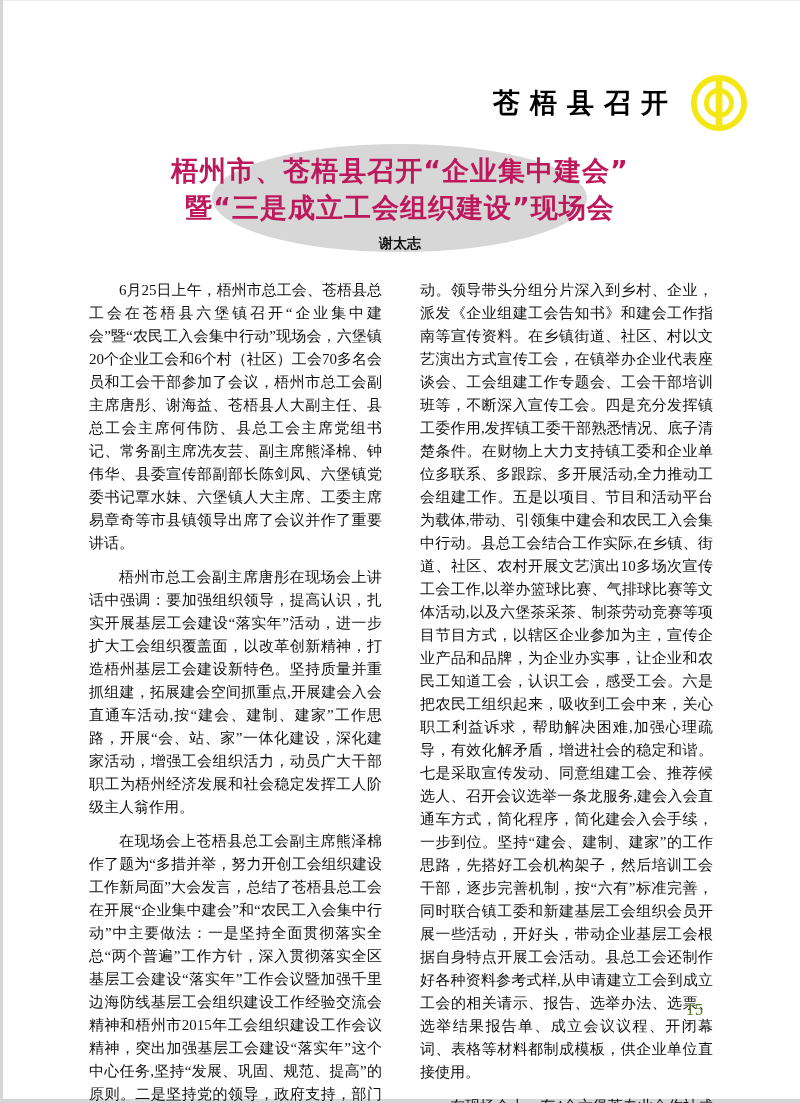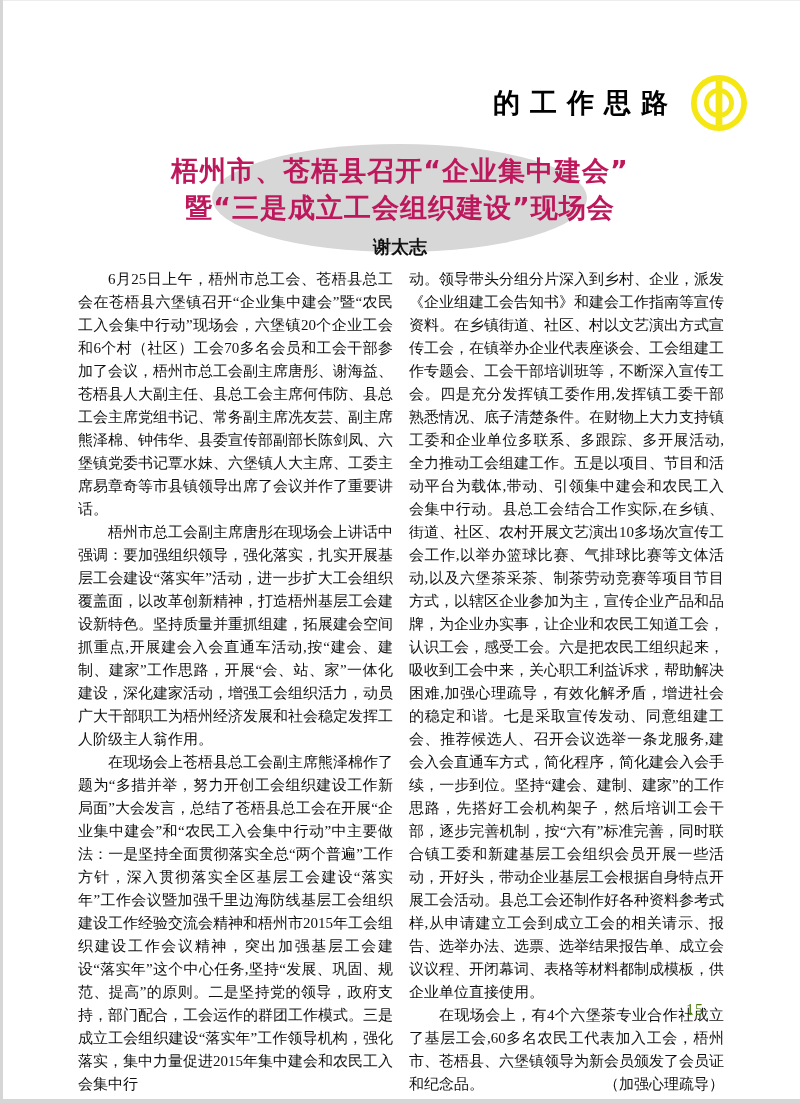--- a/index.html
+++ b/index.html
@@ -38,74 +38,74 @@
     z-index:0;
   }
   .title-line {
     position:relative; z-index:1;
     font-family:"DejaVu Sans","Liberation Sans",sans-serif;
     font-weight:bold; font-size:27px; line-height:37px;
     letter-spacing:1px; color:#be185d;
   }
   .author {
     position:relative; z-index:1;
-    font-size:18px; font-weight:bold; margin-top:9px;
+    font-size:14px; font-weight:bold; margin-top:9px;
     font-family:"DejaVu Sans","Liberation Sans",sans-serif;
   }
 
   
   .body-columns {
     position:absolute; top:268px; left:78px; width:646px;
     display:flex; gap:16px;
   }
   .column {
     width:315px;
     font-size:15px; line-height:23px;
     text-align:justify;
     text-justify:inter-ideograph;
     word-break:break-all;
   }
-  .para { margin:0; }
+  .para { margin:11px; }
   .para.indent { text-indent:2em; }
   .attribution {
     text-align:right;
     line-height:23px;
     margin-top:-23px;
   }
 
   .page-number {
     position:absolute; top:1001px; left:686px;
     font-size:16px; letter-spacing:1px; color:#4d7c0f;
   }
 </style>
 </head>
 <body>
 
 <div class="page">
 
   <div class="masthead">
-    <span class="masthead-text">的工作思路</span>
+    <span class="masthead-text">苍梧县召开</span>
     <svg class="emblem" viewBox="0 0 60 60" aria-hidden="true">
       <circle cx="30" cy="30" r="26" fill="none" stroke="#f5e714" stroke-width="6"></circle>
       <circle cx="30" cy="30" r="13" fill="none" stroke="#f5e714" stroke-width="5"></circle>
       <rect x="26.5" y="7" width="7" height="46" fill="#f5e714"></rect>
     </svg>
   </div>
 
   <div class="title-block">
     <div class="title-ellipse"></div>
     <div class="title-line">梧州市、苍梧县召开“企业集中建会”</div>
     <div class="title-line">暨“三是成立工会组织建设”现场会</div>
     <div class="author">谢太志</div>
   </div>
 
   <div class="body-columns">
     <div class="column">
       <p class="para indent">6月25日上午，梧州市总工会、苍梧县总工会在苍梧县六堡镇召开“企业集中建会”暨“农民工入会集中行动”现场会，六堡镇20个企业工会和6个村（社区）工会70多名会员和工会干部参加了会议，梧州市总工会副主席唐彤、谢海益、苍梧县人大副主任、县总工会主席何伟防、县总工会主席党组书记、常务副主席冼友芸、副主席熊泽棉、钟伟华、县委宣传部副部长陈剑凤、六堡镇党委书记覃水妹、六堡镇人大主席、工委主席易章奇等市县镇领导出席了会议并作了重要讲话。</p>
-      <p class="para indent">梧州市总工会副主席唐彤在现场会上讲话中强调：要加强组织领导，强化落实，扎实开展基层工会建设“落实年”活动，进一步扩大工会组织覆盖面，以改革创新精神，打造梧州基层工会建设新特色。坚持质量并重抓组建，拓展建会空间抓重点,开展建会入会直通车活动,按“建会、建制、建家”工作思路，开展“会、站、家”一体化建设，深化建家活动，增强工会组织活力，动员广大干部职工为梧州经济发展和社会稳定发挥工人阶级主人翁作用。</p>
+      <p class="para indent">梧州市总工会副主席唐彤在现场会上讲话中强调：要加强组织领导，提高认识，扎实开展基层工会建设“落实年”活动，进一步扩大工会组织覆盖面，以改革创新精神，打造梧州基层工会建设新特色。坚持质量并重抓组建，拓展建会空间抓重点,开展建会入会直通车活动,按“建会、建制、建家”工作思路，开展“会、站、家”一体化建设，深化建家活动，增强工会组织活力，动员广大干部职工为梧州经济发展和社会稳定发挥工人阶级主人翁作用。</p>
       <p class="para indent">在现场会上苍梧县总工会副主席熊泽棉作了题为“多措并举，努力开创工会组织建设工作新局面”大会发言，总结了苍梧县总工会在开展“企业集中建会”和“农民工入会集中行动”中主要做法：一是坚持全面贯彻落实全总“两个普遍”工作方针，深入贯彻落实全区基层工会建设“落实年”工作会议暨加强千里边海防线基层工会组织建设工作经验交流会精神和梧州市2015年工会组织建设工作会议精神，突出加强基层工会建设“落实年”这个中心任务,坚持“发展、巩固、规范、提高”的原则。二是坚持党的领导，政府支持，部门配合，工会运作的群团工作模式。三是成立工会组织建设“落实年”工作领导机构，强化落实，集中力量促进2015年集中建会和农民工入会集中行</p>
     </div>
     <div class="column">
       <p class="para">动。领导带头分组分片深入到乡村、企业，派发《企业组建工会告知书》和建会工作指南等宣传资料。在乡镇街道、社区、村以文艺演出方式宣传工会，在镇举办企业代表座谈会、工会组建工作专题会、工会干部培训班等，不断深入宣传工会。四是充分发挥镇工委作用,发挥镇工委干部熟悉情况、底子清楚条件。在财物上大力支持镇工委和企业单位多联系、多跟踪、多开展活动,全力推动工会组建工作。五是以项目、节目和活动平台为载体,带动、引领集中建会和农民工入会集中行动。县总工会结合工作实际,在乡镇、街道、社区、农村开展文艺演出10多场次宣传工会工作,以举办篮球比赛、气排球比赛等文体活动,以及六堡茶采茶、制茶劳动竞赛等项目节目方式，以辖区企业参加为主，宣传企业产品和品牌，为企业办实事，让企业和农民工知道工会，认识工会，感受工会。六是把农民工组织起来，吸收到工会中来，关心职工利益诉求，帮助解决困难,加强心理疏导，有效化解矛盾，增进社会的稳定和谐。七是采取宣传发动、同意组建工会、推荐候选人、召开会议选举一条龙服务,建会入会直通车方式，简化程序，简化建会入会手续，一步到位。坚持“建会、建制、建家”的工作思路，先搭好工会机构架子，然后培训工会干部，逐步完善机制，按“六有”标准完善，同时联合镇工委和新建基层工会组织会员开展一些活动，开好头，带动企业基层工会根据自身特点开展工会活动。县总工会还制作好各种资料参考式样,从申请建立工会到成立工会的相关请示、报告、选举办法、选票、选举结果报告单、成立会议议程、开闭幕词、表格等材料都制成模板，供企业单位直接使用。</p>
       <p class="para indent">在现场会上，有4个六堡茶专业合作社成立了基层工会,60多名农民工代表加入工会，梧州市、苍梧县、六堡镇领导为新会员颁发了会员证和纪念品。</p>
       <div class="attribution">（加强心理疏导）</div>
     </div>
   </div>
 
   <div class="page-number">15</div>

